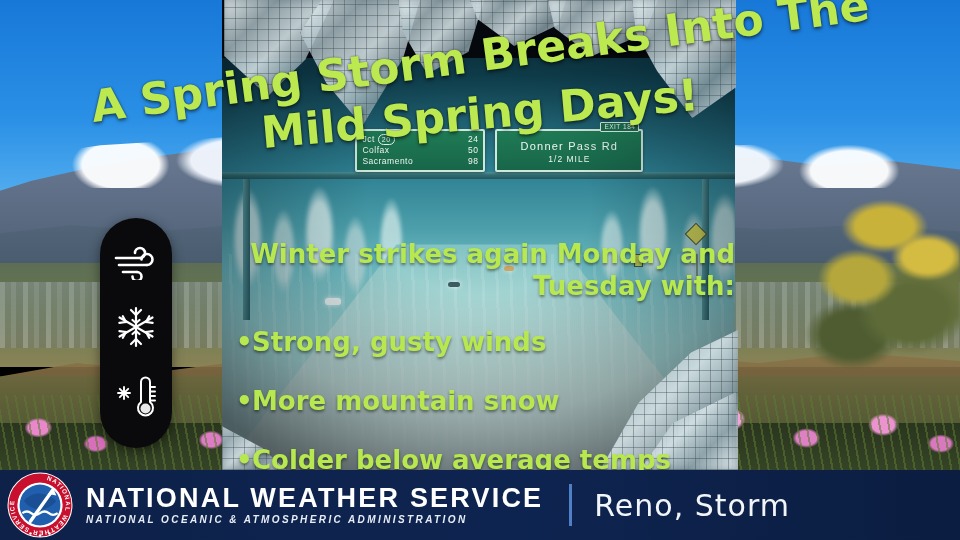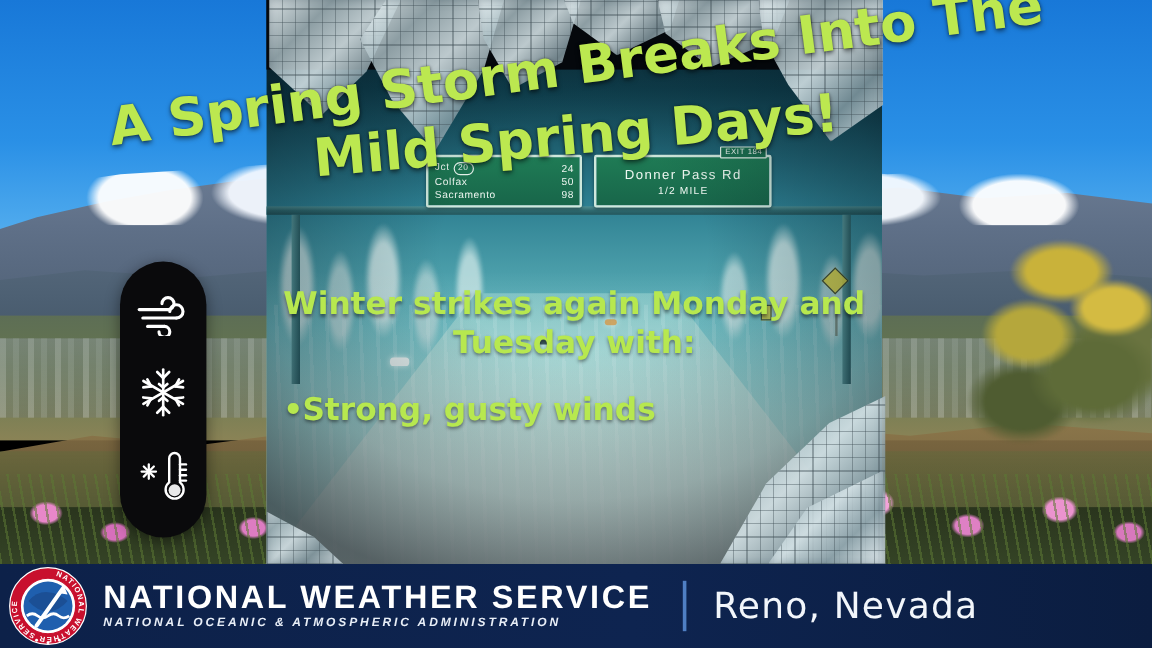--- a/index.html
+++ b/index.html
@@ -244,21 +244,21 @@
   }
   .head-line.l1 { top:30px; font-size:44px; transform:rotate(-7.5deg); }
   .head-line.l2 { top:88px; font-size:44px; transform:rotate(-5deg); }
 
   .body-block {
     position:absolute; left:222px; top:238px; width:513px;
     text-align:center; font-family:"DejaVu Sans", sans-serif; font-weight:bold;
     color:#b7e84f;
     text-shadow:0 2px 3px rgba(0,0,0,.45);
   }
-  .body-lead { font-size:26px; line-height:32px; }
+  .body-lead { font-size:26px; line-height:32px;text-align:right; }
   .bullets { margin-top:6px; text-align:left; padding-left:14px; }
   .bullet { font-size:26px; line-height:38px; white-space:nowrap;margin-top:21px; }
   .bullet .dot { display:inline-block; width:16px; }
 
   
   .banner {
     position:absolute; left:0; bottom:0; width:960px; height:70px;
     background:linear-gradient(to right,#0d2149 0%,#0e2450 55%,#0b1d40 100%);
     display:flex; align-items:center;
   }
@@ -427,20 +427,26 @@
     <div class="head-line l1">A Spring Storm Breaks Into The</div>
     <div class="head-line l2">Mild Spring Days!</div>
   </div>
 
   <div class="body-block">
     <div class="body-lead">Winter strikes again Monday and Tuesday with:</div>
     <div class="bullets">
       <div class="bullet">
         <span class="dot">•</span><span>Strong, gusty winds</span>
       </div>
+      <div class="bullet">
+        <span class="dot">•</span><span>More mountain snow</span>
+      </div>
+      <div class="bullet">
+        <span class="dot">•</span><span>Colder below average temps</span>
+      </div>
     </div>
   </div>
 
   <div class="banner">
     <span class="nws-logo">
       <svg viewBox="0 0 100 100" width="68" height="68">
         <circle cx="50" cy="50" r="47" fill="#c8102e"></circle>
         <circle cx="50" cy="50" r="34" fill="#ffffff"></circle>
         <circle cx="50" cy="50" r="30" fill="#1f5fae"></circle>
         <path d="M26 44 q10 -12 24 -11 q14 1 24 11 q-10 12 -24 13 q-14 -1 -24 -13 Z" fill="#1b4f95"></path>
@@ -461,16 +467,16 @@
       </svg>
     </span>
 
     <div class="brand">
       <div class="brand-title">NATIONAL WEATHER SERVICE</div>
       <div class="brand-sub">NATIONAL OCEANIC &amp; ATMOSPHERIC ADMINISTRATION</div>
     </div>
 
     <div class="divider"></div>
 
-    <div class="office">Reno, Nevada</div>
+    <div class="office">Reno, Storm</div>
   </div>
 
 </div>
 
 </body></html>

